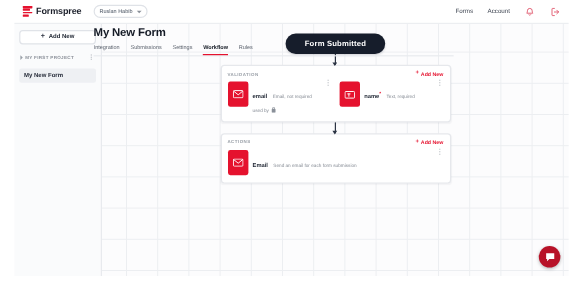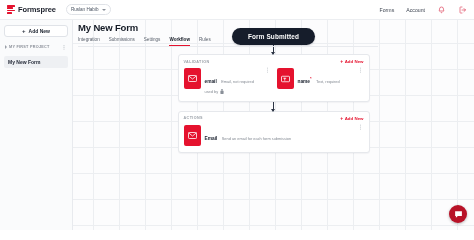--- a/index.html
+++ b/index.html
@@ -3,21 +3,21 @@
 <meta charset="utf-8">
 <style>
   * { box-sizing: border-box; margin: 0; padding: 0; }
   html, body {
     width: 474px; height: 230px;
     overflow: hidden;
     font-family: "Liberation Sans", sans-serif;
     background: #ffffff;
     color: #1f2937;
   }
-  .app { position: relative; width: 474px; height: 230px; display: flex; flex-direction: column; }
+  .app { position: relative; width: 474px; height: 230px; display: flex; flex-direction: column; padding-left: 12px; }
 
   
   .topbar {
     height: 20px; flex: 0 0 20px;
     display: flex; align-items: center;
     padding: 0 7px;
     border-bottom: 1px solid #eceef1;
     background: #ffffff;
   }
   .brand { display: flex; align-items: center; gap: 3px; }

